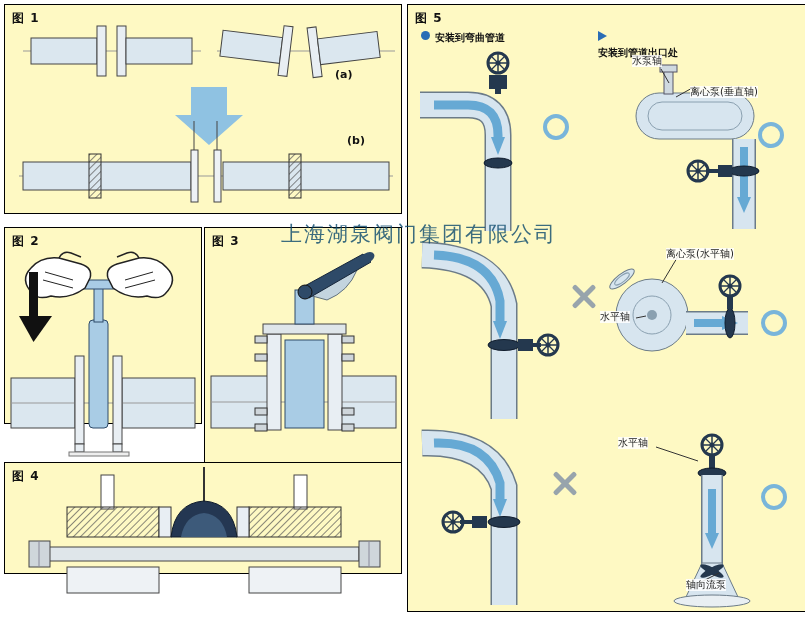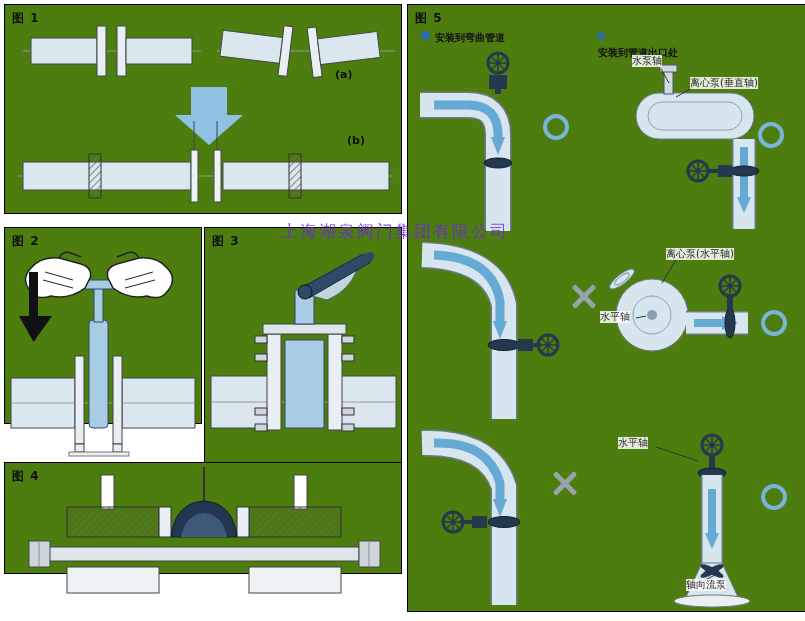--- a/index.html
+++ b/index.html
@@ -1,37 +1,37 @@
 <!DOCTYPE html>
 <html><head>
 <meta charset="utf-8">
 <style>
   * { margin:0; padding:0; box-sizing:border-box; }
   html,body { background:#fff; }
   body { width:805px; height:621px; position:relative; font-family:"DejaVu Sans","Liberation Sans",sans-serif; overflow:hidden; }
-  .panel { position:absolute; border:1px solid #000; background:#4d7c0f; }
+  .panel { position:absolute; border:1px solid #000; background:#fef9c3; }
   #p1 { left:4px; top:4px;  width:398px; height:210px; }
   #p2 { left:4px; top:227px; width:198px; height:197px;padding-left:28px; }
   #p3 { left:204px; top:227px; width:198px; height:261px; }
   #p4 { left:4px; top:462px; width:398px; height:112px; }
   #p5 { left:407px; top:4px; width:469px; height:608px; }
   .fig-title { position:absolute; top:5px; left:7px; font-size:12px; font-weight:bold; color:#111; z-index:5; letter-spacing:1px; }
   .sub-label { position:absolute; font-size:11px; font-weight:bold; color:#111; z-index:5; }
   .cn-label { position:absolute; font-size:10px; color:#222; z-index:5; white-space:nowrap; background:rgba(255,255,255,.85); line-height:1.15; }
   .section-header { position:absolute; top:26px; display:flex; align-items:flex-start; gap:5px; font-size:10px; font-weight:bold; color:#111; z-index:5; }
   #sec1 { left:13px; } #sec2 { left:190px;flex-direction:column; }
   .bullet-circle { width:9px; height:9px; border-radius:50%; background:#2a6db5; display:inline-block; flex:0 0 auto; }
   .bullet-tri { width:0; height:0; border-left:9px solid #2a6db5; border-top:5px solid transparent; border-bottom:5px solid transparent; display:inline-block; flex:0 0 auto; }
   .mark { position:absolute; z-index:6; }
   .mark-circle { width:26px; height:26px; border:4px solid #79b5da; border-radius:50%; }
   .mark-cross { width:28px; height:28px; }
   .mark-cross::before, .mark-cross::after { content:""; position:absolute; left:-1px; top:11.5px; width:30px; height:5px; background:#98a4ac; border-radius:2px; }
   .mark-cross::before { transform:rotate(45deg); }
   .mark-cross::after  { transform:rotate(-45deg); }
-  .watermark { position:absolute; left:281px; top:220px; font-size:17px; letter-spacing:2px; color:#6d28d9; opacity:.8; z-index:40; pointer-events:none; }
+  .watermark { position:absolute; left:281px; top:220px; font-size:21px; letter-spacing:2px; color:#0c4a6e; opacity:.8; z-index:40; pointer-events:none; }
   svg.draw { position:absolute; left:0; top:0; }
 </style>
 </head>
 <body>
 
 <section class="panel" id="p1">
   <span class="fig-title">图 1</span>
   <span class="sub-label" style="left:330px;top:63px">(a)</span>
   <span class="sub-label" style="left:342px;top:129px">(b)</span>
   <svg class="draw" width="396" height="208" viewBox="0 0 396 208">
@@ -298,21 +298,21 @@
       </g>
       <ellipse cx="304" cy="596" rx="38" ry="6" fill="#e9eff3" stroke="#6b7b88"></ellipse>
       <g stroke="#333" stroke-width="1">
         <line x1="248" y1="442" x2="290" y2="456"></line>
         <line x1="291" y1="578" x2="311" y2="568"></line>
       </g>
     </g>
   </svg>
 
   <span class="cn-label" style="left:224px;top:50px">水泵轴</span>
-  <span class="cn-label" style="left:282px;top:72px">离心泵(垂直轴)</span>
+  <span class="cn-label" style="left:282px;top:81px">离心泵(垂直轴)</span>
   <span class="cn-label" style="left:258px;top:243px">离心泵(水平轴)</span>
   <span class="cn-label" style="left:192px;top:306px">水平轴</span>
   <span class="cn-label" style="left:210px;top:432px">水平轴</span>
   <span class="cn-label" style="left:278px;top:574px">轴向流泵</span>
 
   <div class="mark mark-circle" style="left:135px;top:109px"></div>
   <div class="mark mark-circle" style="left:350px;top:117px"></div>
   <div class="mark mark-cross" style="left:162px;top:277px"></div>
   <div class="mark mark-circle" style="left:353px;top:305px"></div>
   <div class="mark mark-cross" style="left:143px;top:464px"></div>

